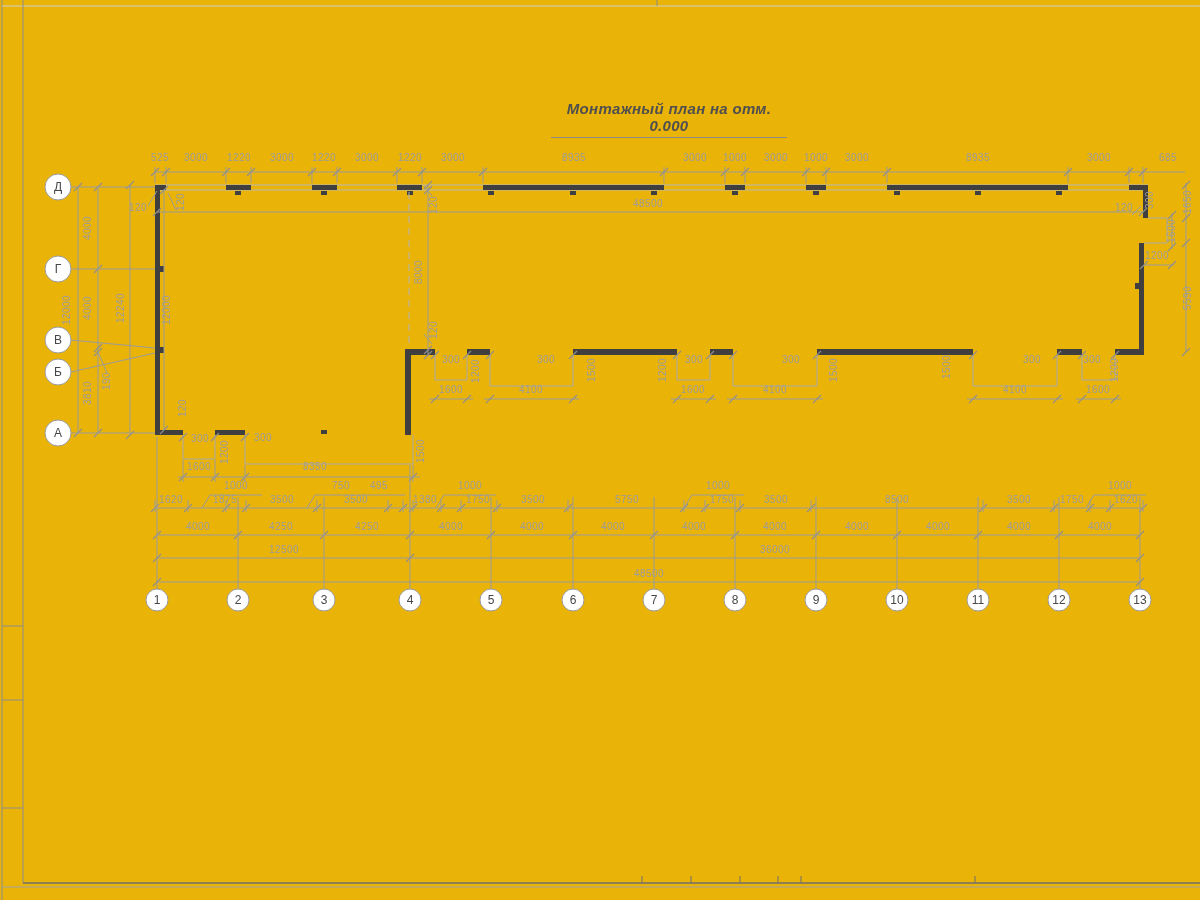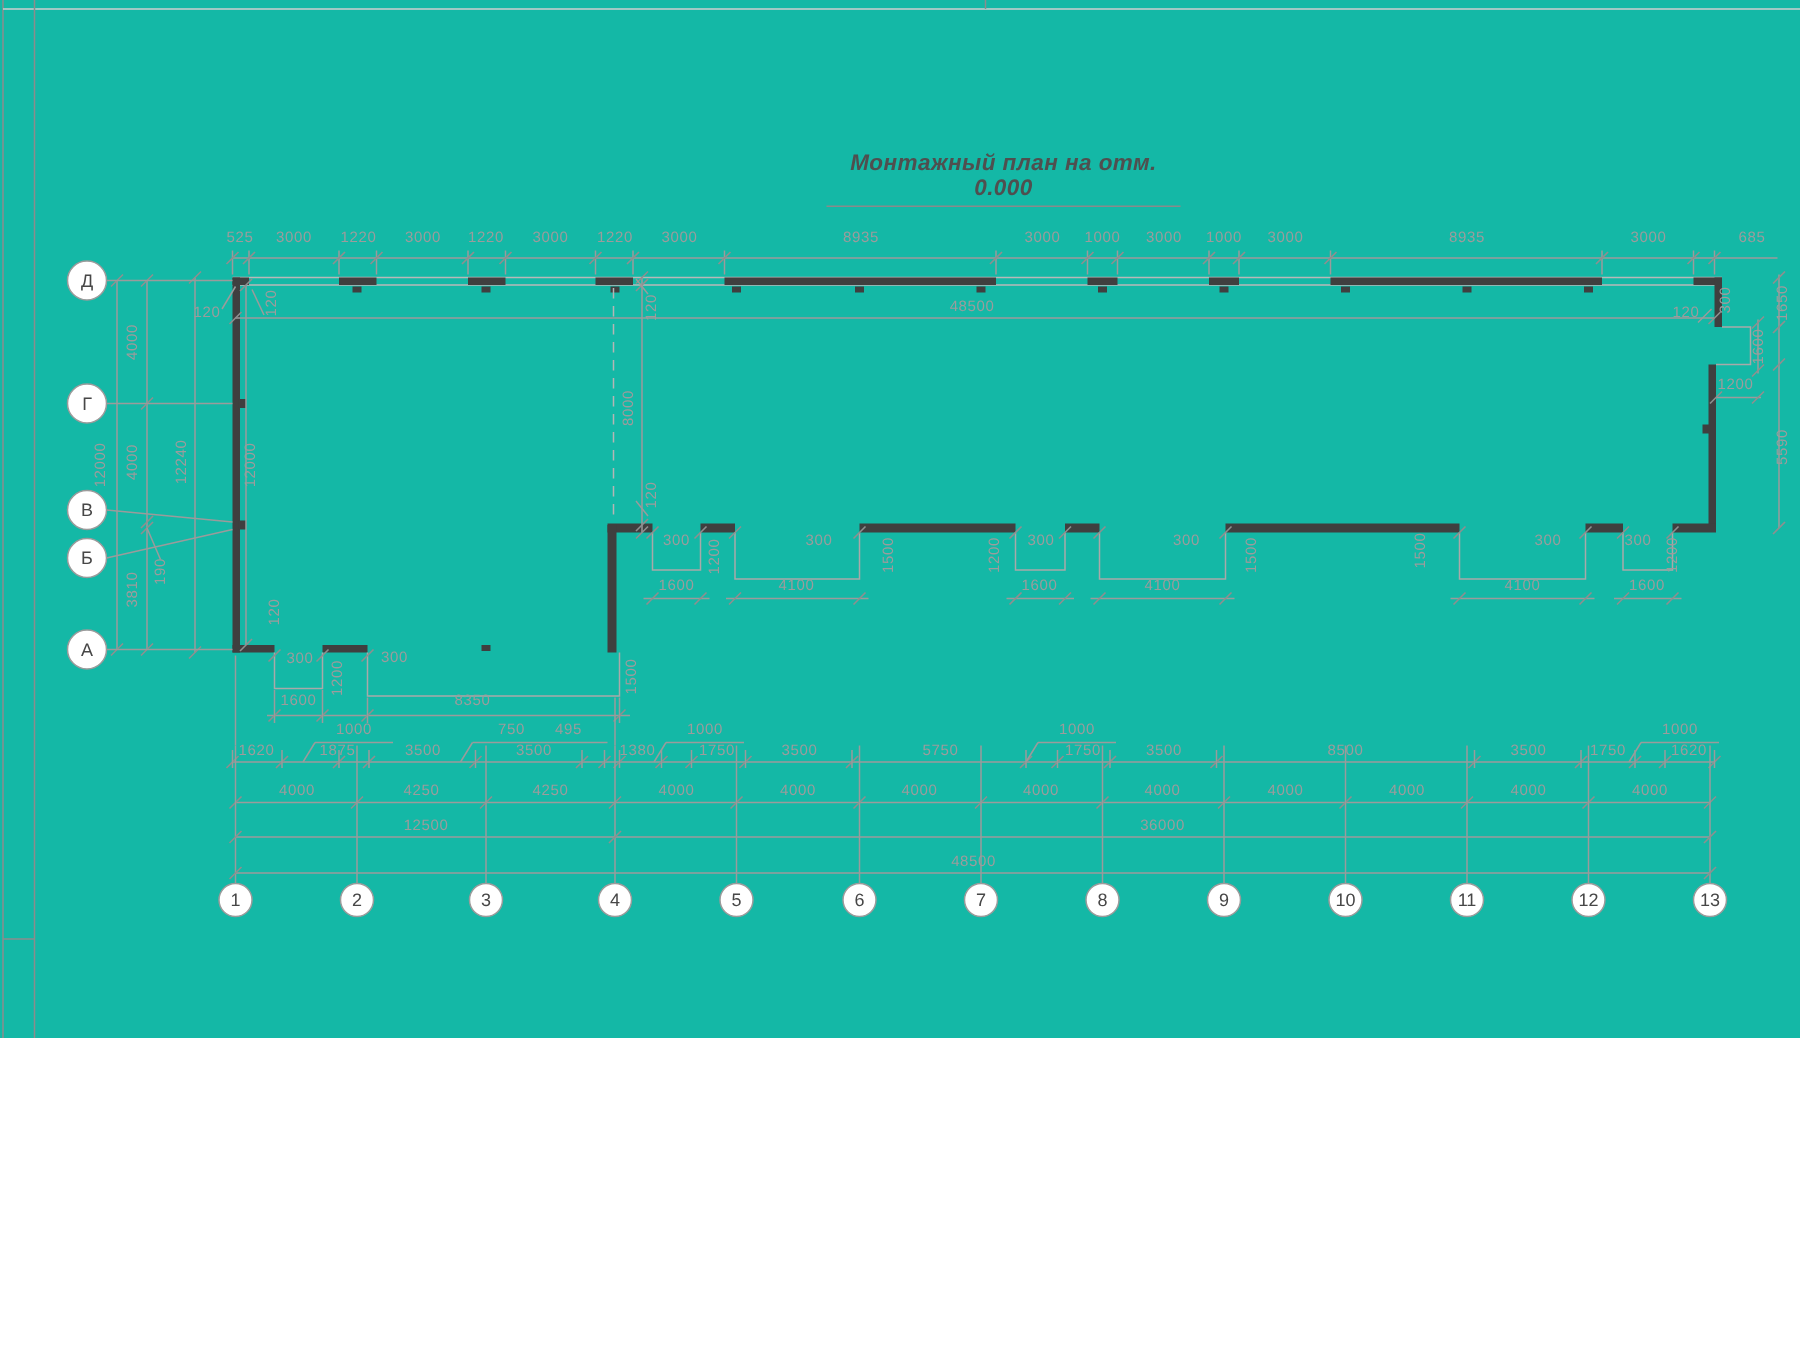--- a/index.html
+++ b/index.html
@@ -1,16 +1,16 @@
 <!DOCTYPE html>
 <html><head>
 <meta charset="utf-8">
 <style>
   html,body{margin:0;padding:0;background:#ffffff;}
-  .sheet{position:relative;width:1200px;height:692px;background:#14b8a6;overflow:hidden;
+  .sheet{position:relative;width:1200px;height:900px;background:#eab308;overflow:hidden;
          font-family:"Liberation Sans",sans-serif;}
   .drawing-title{position:absolute;left:551px;top:100px;width:236px;text-align:center;
          font-family:"Liberation Sans",sans-serif;font-style:italic;font-weight:bold;
          font-size:15px;color:#4f4f4f;letter-spacing:.3px;
          border-bottom:1px solid #8a8a8a;padding-bottom:3px;}
   svg text{font-family:"Liberation Sans",sans-serif;}
 </style>
 </head>
 <body>
 

